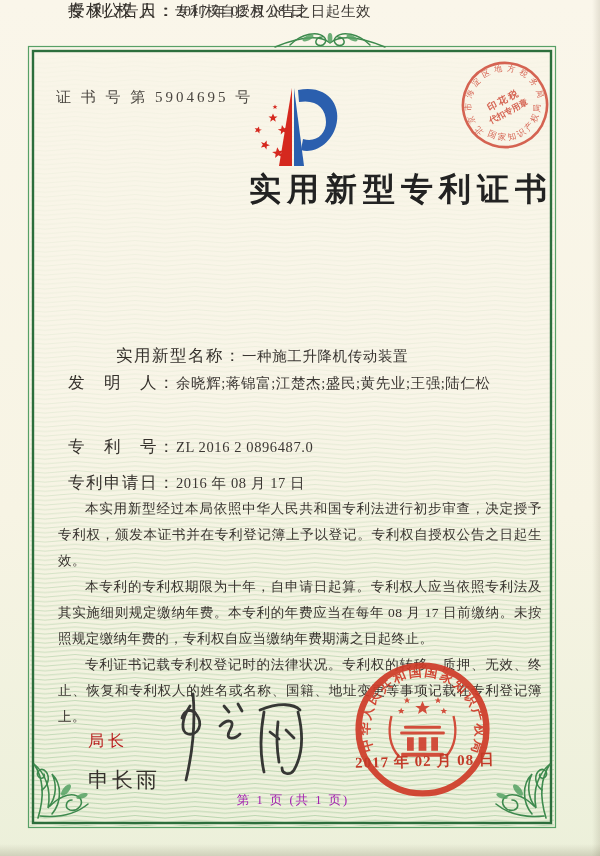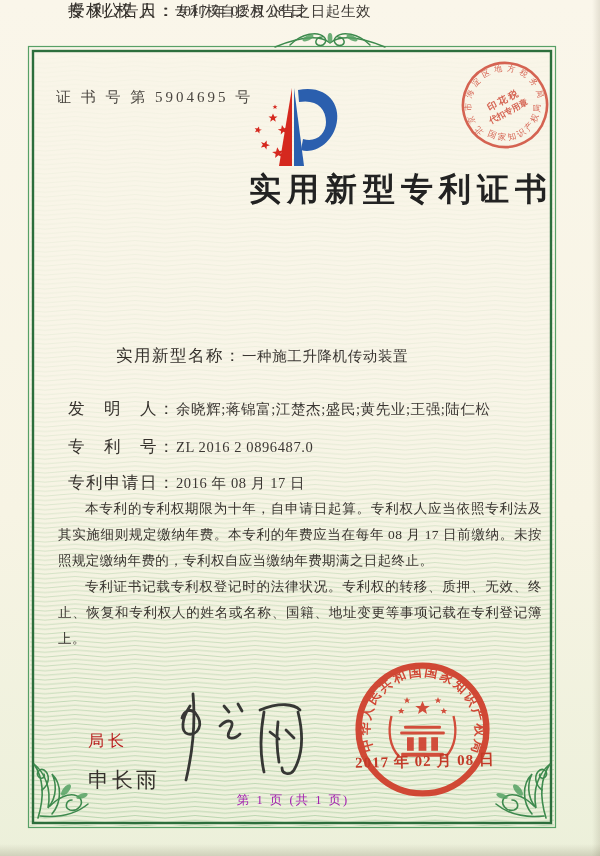--- a/index.html
+++ b/index.html
@@ -7,21 +7,21 @@
        font-family:"Liberation Serif","DejaVu Serif",serif;background:#f6f2e4;}
   #page{position:absolute;inset:0;width:600px;height:856px;}
   .abs{position:absolute;}
   .cert-number{left:56px;top:88px;font-size:15px;letter-spacing:3px;color:#4a4640;}
   .title{left:53px;top:168px;width:500px;text-align:right;font-size:32px;font-weight:700;
          letter-spacing:6px;color:#222;}
   .field{position:absolute;left:68px;white-space:nowrap;color:#3b3733;}
   .field:nth-of-type(1){top:252px;}
   .field:nth-of-type(2){top:299px;}
   .field:nth-of-type(3){top:345px;margin-left:48px;}
-  .field:nth-of-type(4){top:398px;text-align:center;}
+  .field:nth-of-type(4){top:372px;text-align:center;}
   .field:nth-of-type(5){top:436px;}
   .field:nth-of-type(6){top:472px;}
   .flabel{font-size:16.5px;letter-spacing:1.5px;color:#35312c;}
   .fval{font-size:14.5px;letter-spacing:0.6px;color:#3b3733;}
   .body-text{left:58px;top:496px;width:484px;color:#38342f;font-size:13.5px;
              line-height:26px;text-align:justify;}
   .body-text p{margin:0;text-indent:2em;letter-spacing:0.4px;}
   .issuer-title{left:88px;top:731px;font-size:16px;letter-spacing:4px;color:#b91c1c;text-align:center;}
   .issuer-name{left:88px;top:766px;font-size:21px;letter-spacing:3px;color:#35312c;}
   .date-stamp{left:350px;top:752px;width:150px;text-align:center;font-size:15px;
@@ -121,20 +121,21 @@
     <span class="flabel">专利申请日：</span><span class="fval">2016 年 08 月 17 日</span>
   </div>
   <div class="field">
     <span class="flabel">专 利 权 人：</span><span class="fval">专利权自授权公告之日起生效</span>
   </div>
   <div class="field">
     <span class="flabel">授权公告日：</span><span class="fval">2017 年 02 月 08 日</span>
   </div>
 
   <div class="abs body-text">
+    <p>本实用新型经过本局依照中华人民共和国专利法进行初步审查，决定授予专利权，颁发本证书并在专利登记簿上予以登记。专利权自授权公告之日起生效。</p>
     <p>本专利的专利权期限为十年，自申请日起算。专利权人应当依照专利法及其实施细则规定缴纳年费。本专利的年费应当在每年 08 月 17 日前缴纳。未按照规定缴纳年费的，专利权自应当缴纳年费期满之日起终止。</p>
     <p>专利证书记载专利权登记时的法律状况。专利权的转移、质押、无效、终止、恢复和专利权人的姓名或名称、国籍、地址变更等事项记载在专利登记簿上。</p>
   </div>
 
   <div class="abs issuer-title">局长</div>
   <div class="abs issuer-name">申长雨</div>
 
   <svg class="abs" style="left:160px;top:688px" width="160" height="100" viewBox="0 0 160 100" fill="none" stroke="#1f1f1f" stroke-width="2.8" stroke-linecap="round" opacity="0.88">
     <path d="M30 18 C 22 30, 20 44, 28 46 C 38 48, 44 36, 36 26 C 32 20, 24 22, 22 30"></path>
     <path d="M33 6 C 35 28, 34 58, 26 92"></path>

